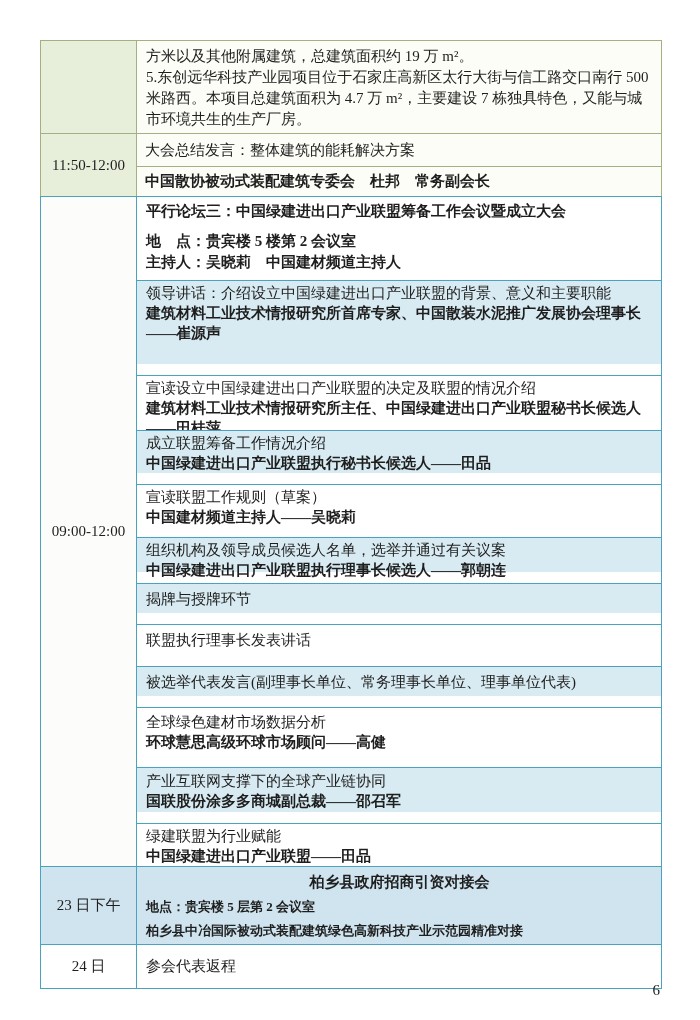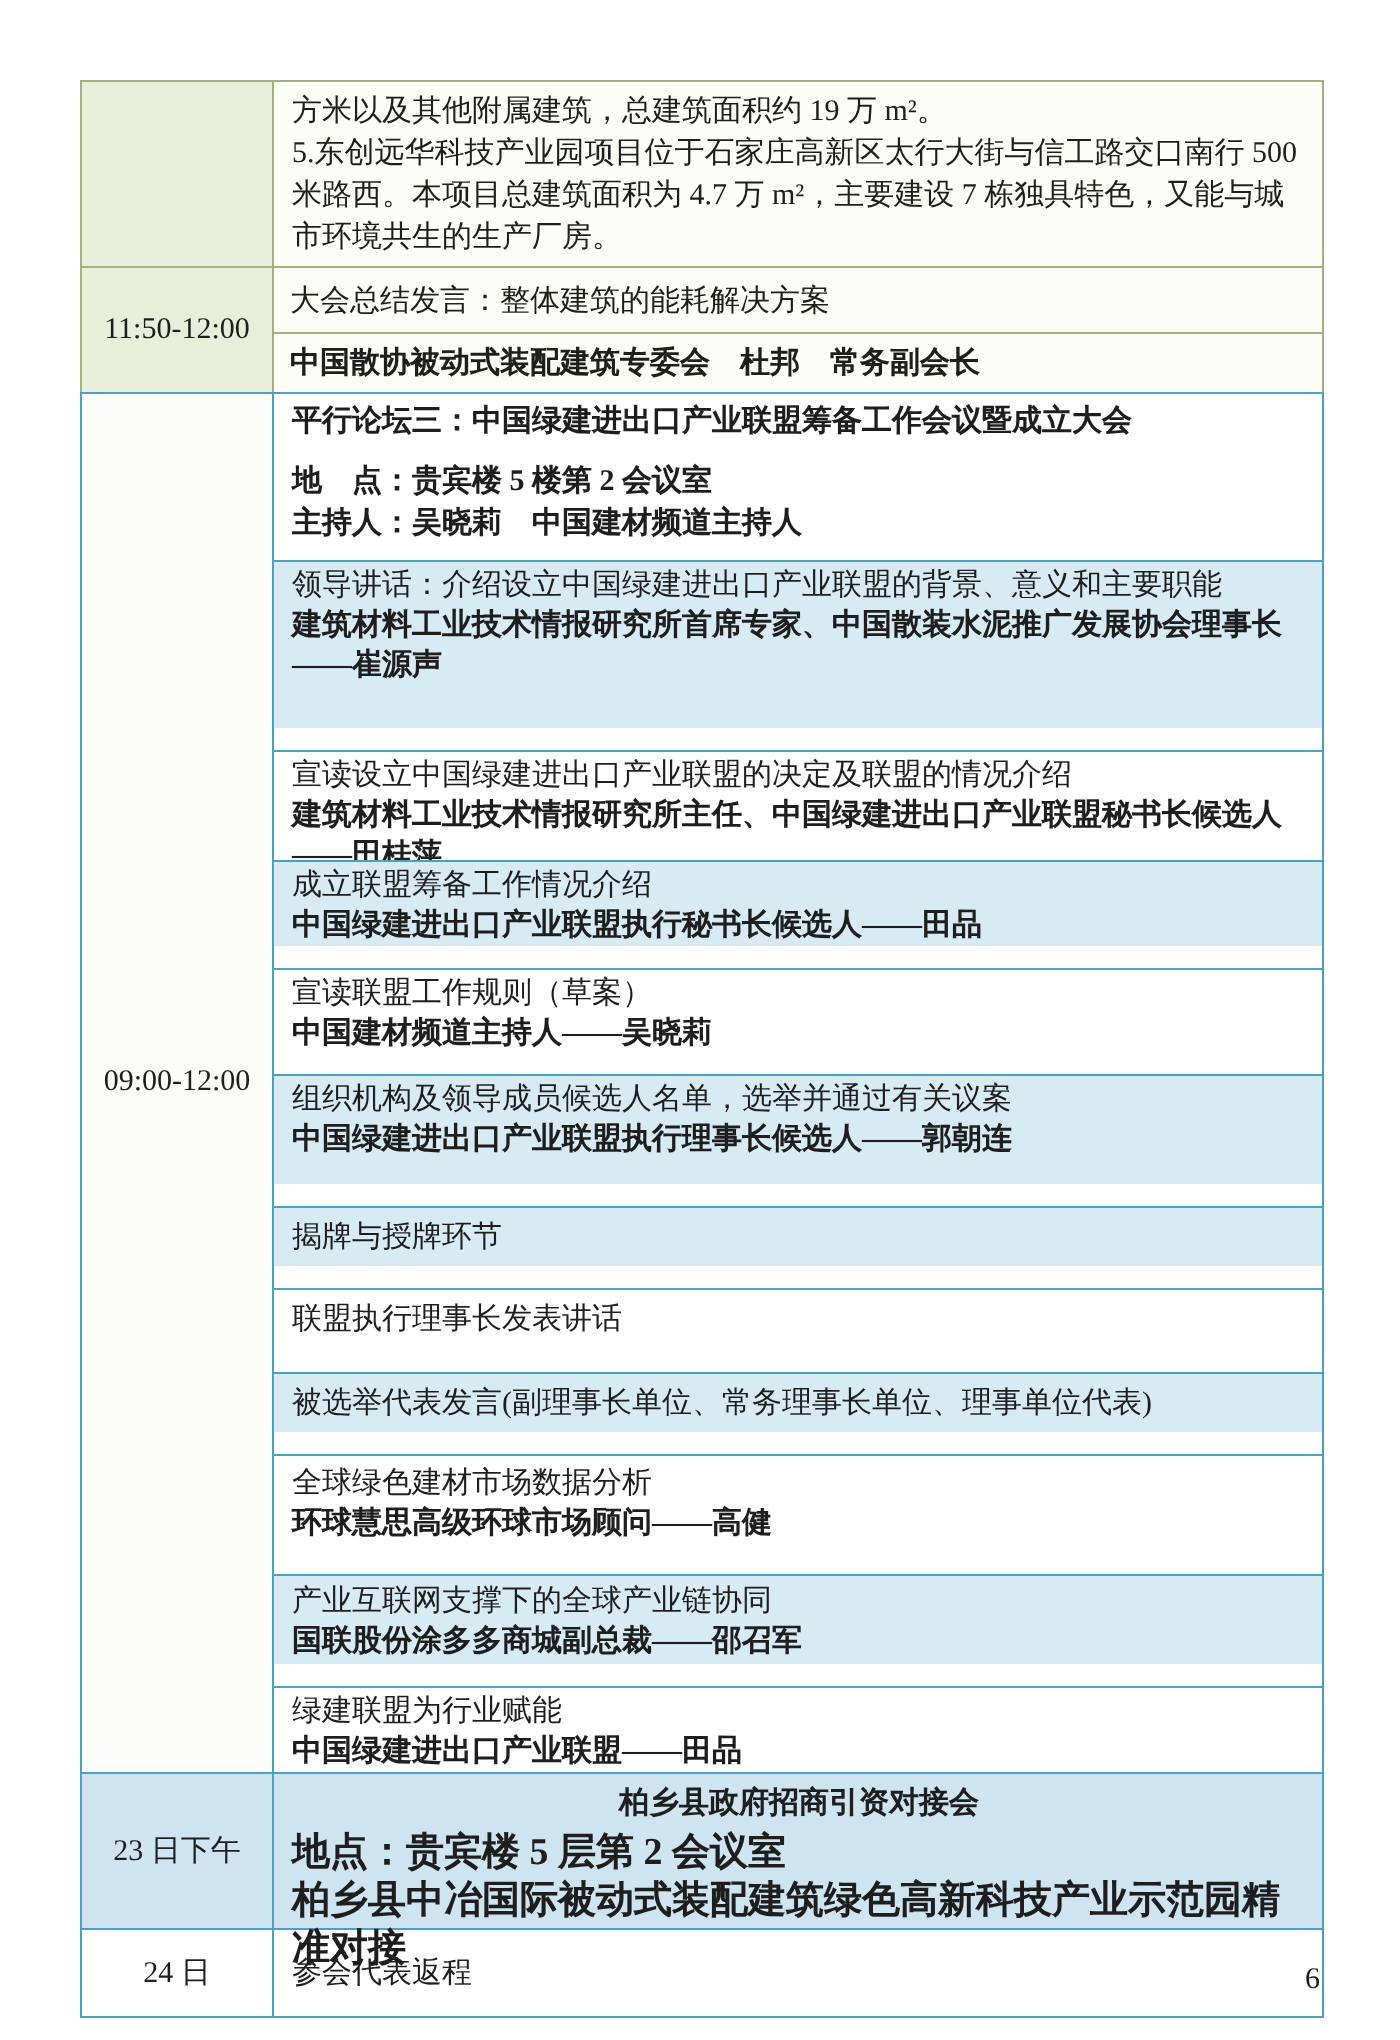--- a/index.html
+++ b/index.html
@@ -44,21 +44,21 @@
   .shade{background:var(--bf);}
   .fhead{padding:4px 8px 0 9px;line-height:21px;}
   .mt{margin-top:9px;}
   .bold{font-weight:bold;}
   
   .secC .row{border:1px solid var(--bb);border-top:none;}
   .secC .tcell{border-right:1px solid var(--bb);}
   .rowC1{background:var(--cf);}
   .rowC1 .ccell{padding:3px 8px 0 9px;}
   .c-title{text-align:center;font-weight:bold;line-height:25px;}
-  .c-line{font-weight:bold;font-size:19px;line-height:24px;}
+  .c-line{font-weight:bold;font-size:13px;line-height:24px;}
   .rowC2 .ccell{display:flex;align-items:center;padding:0 8px 0 9px;}
   .pagenum{position:absolute;right:40px;top:982px;font-size:15px;}
 </style>
 </head>
 <body>
 
 <div class="tbl">
 
   <div class="secA">
     <div class="row" style="height:92px">
@@ -99,21 +99,21 @@
         <div class="bold">建筑材料工业技术情报研究所主任、中国绿建进出口产业联盟秘书长候选人——田桂萍</div>
       </div>
       <div class="bsub shade" style="height:43px">
         <div>成立联盟筹备工作情况介绍</div>
         <div class="bold">中国绿建进出口产业联盟执行秘书长候选人——田品</div>
       </div>
       <div class="bsub" style="height:42px">
         <div>宣读联盟工作规则（草案）</div>
         <div class="bold">中国建材频道主持人——吴晓莉</div>
       </div>
-      <div class="bsub shade" style="height:55px">
+      <div class="bsub shade" style="height:35px">
         <div>组织机构及领导成员候选人名单，选举并通过有关议案</div>
         <div class="bold">中国绿建进出口产业联盟执行理事长候选人——郭朝连</div>
       </div>
       <div class="bsub single shade" style="height:30px">
         <span>揭牌与授牌环节</span>
       </div>
       <div class="bsub single" style="height:31px">
         <span>联盟执行理事长发表讲话</span>
       </div>
       <div class="bsub single shade" style="height:30px">

